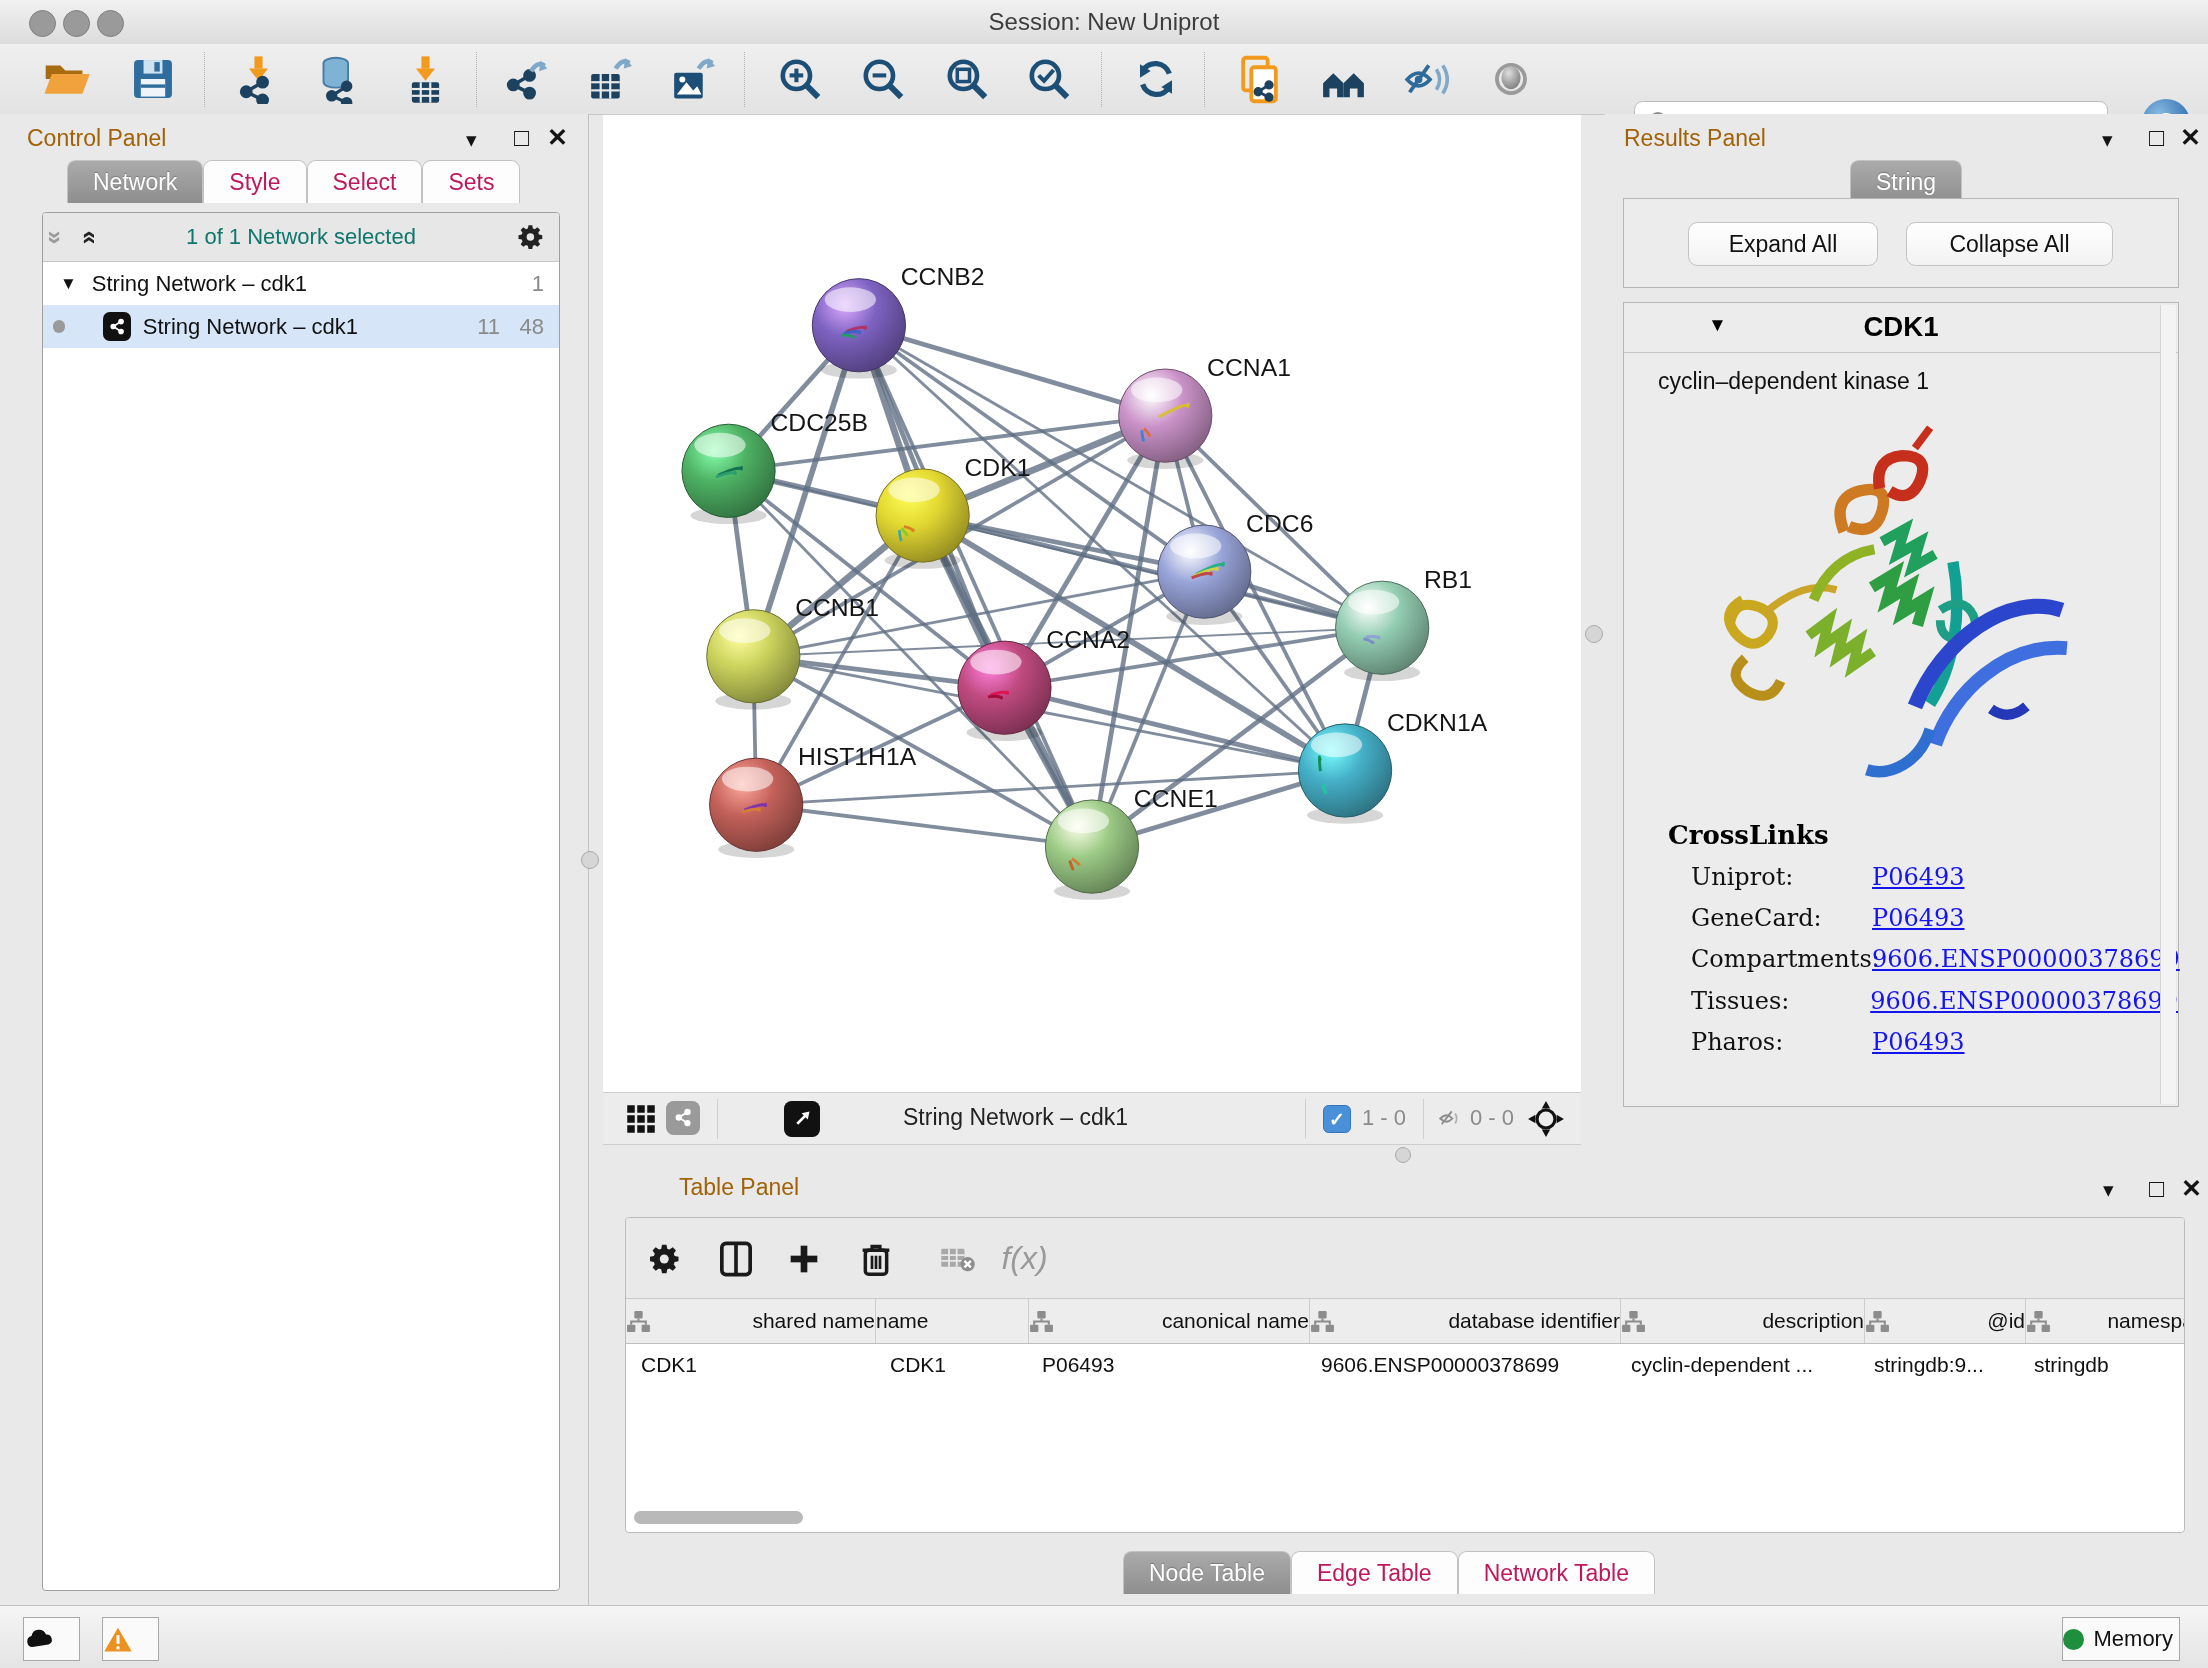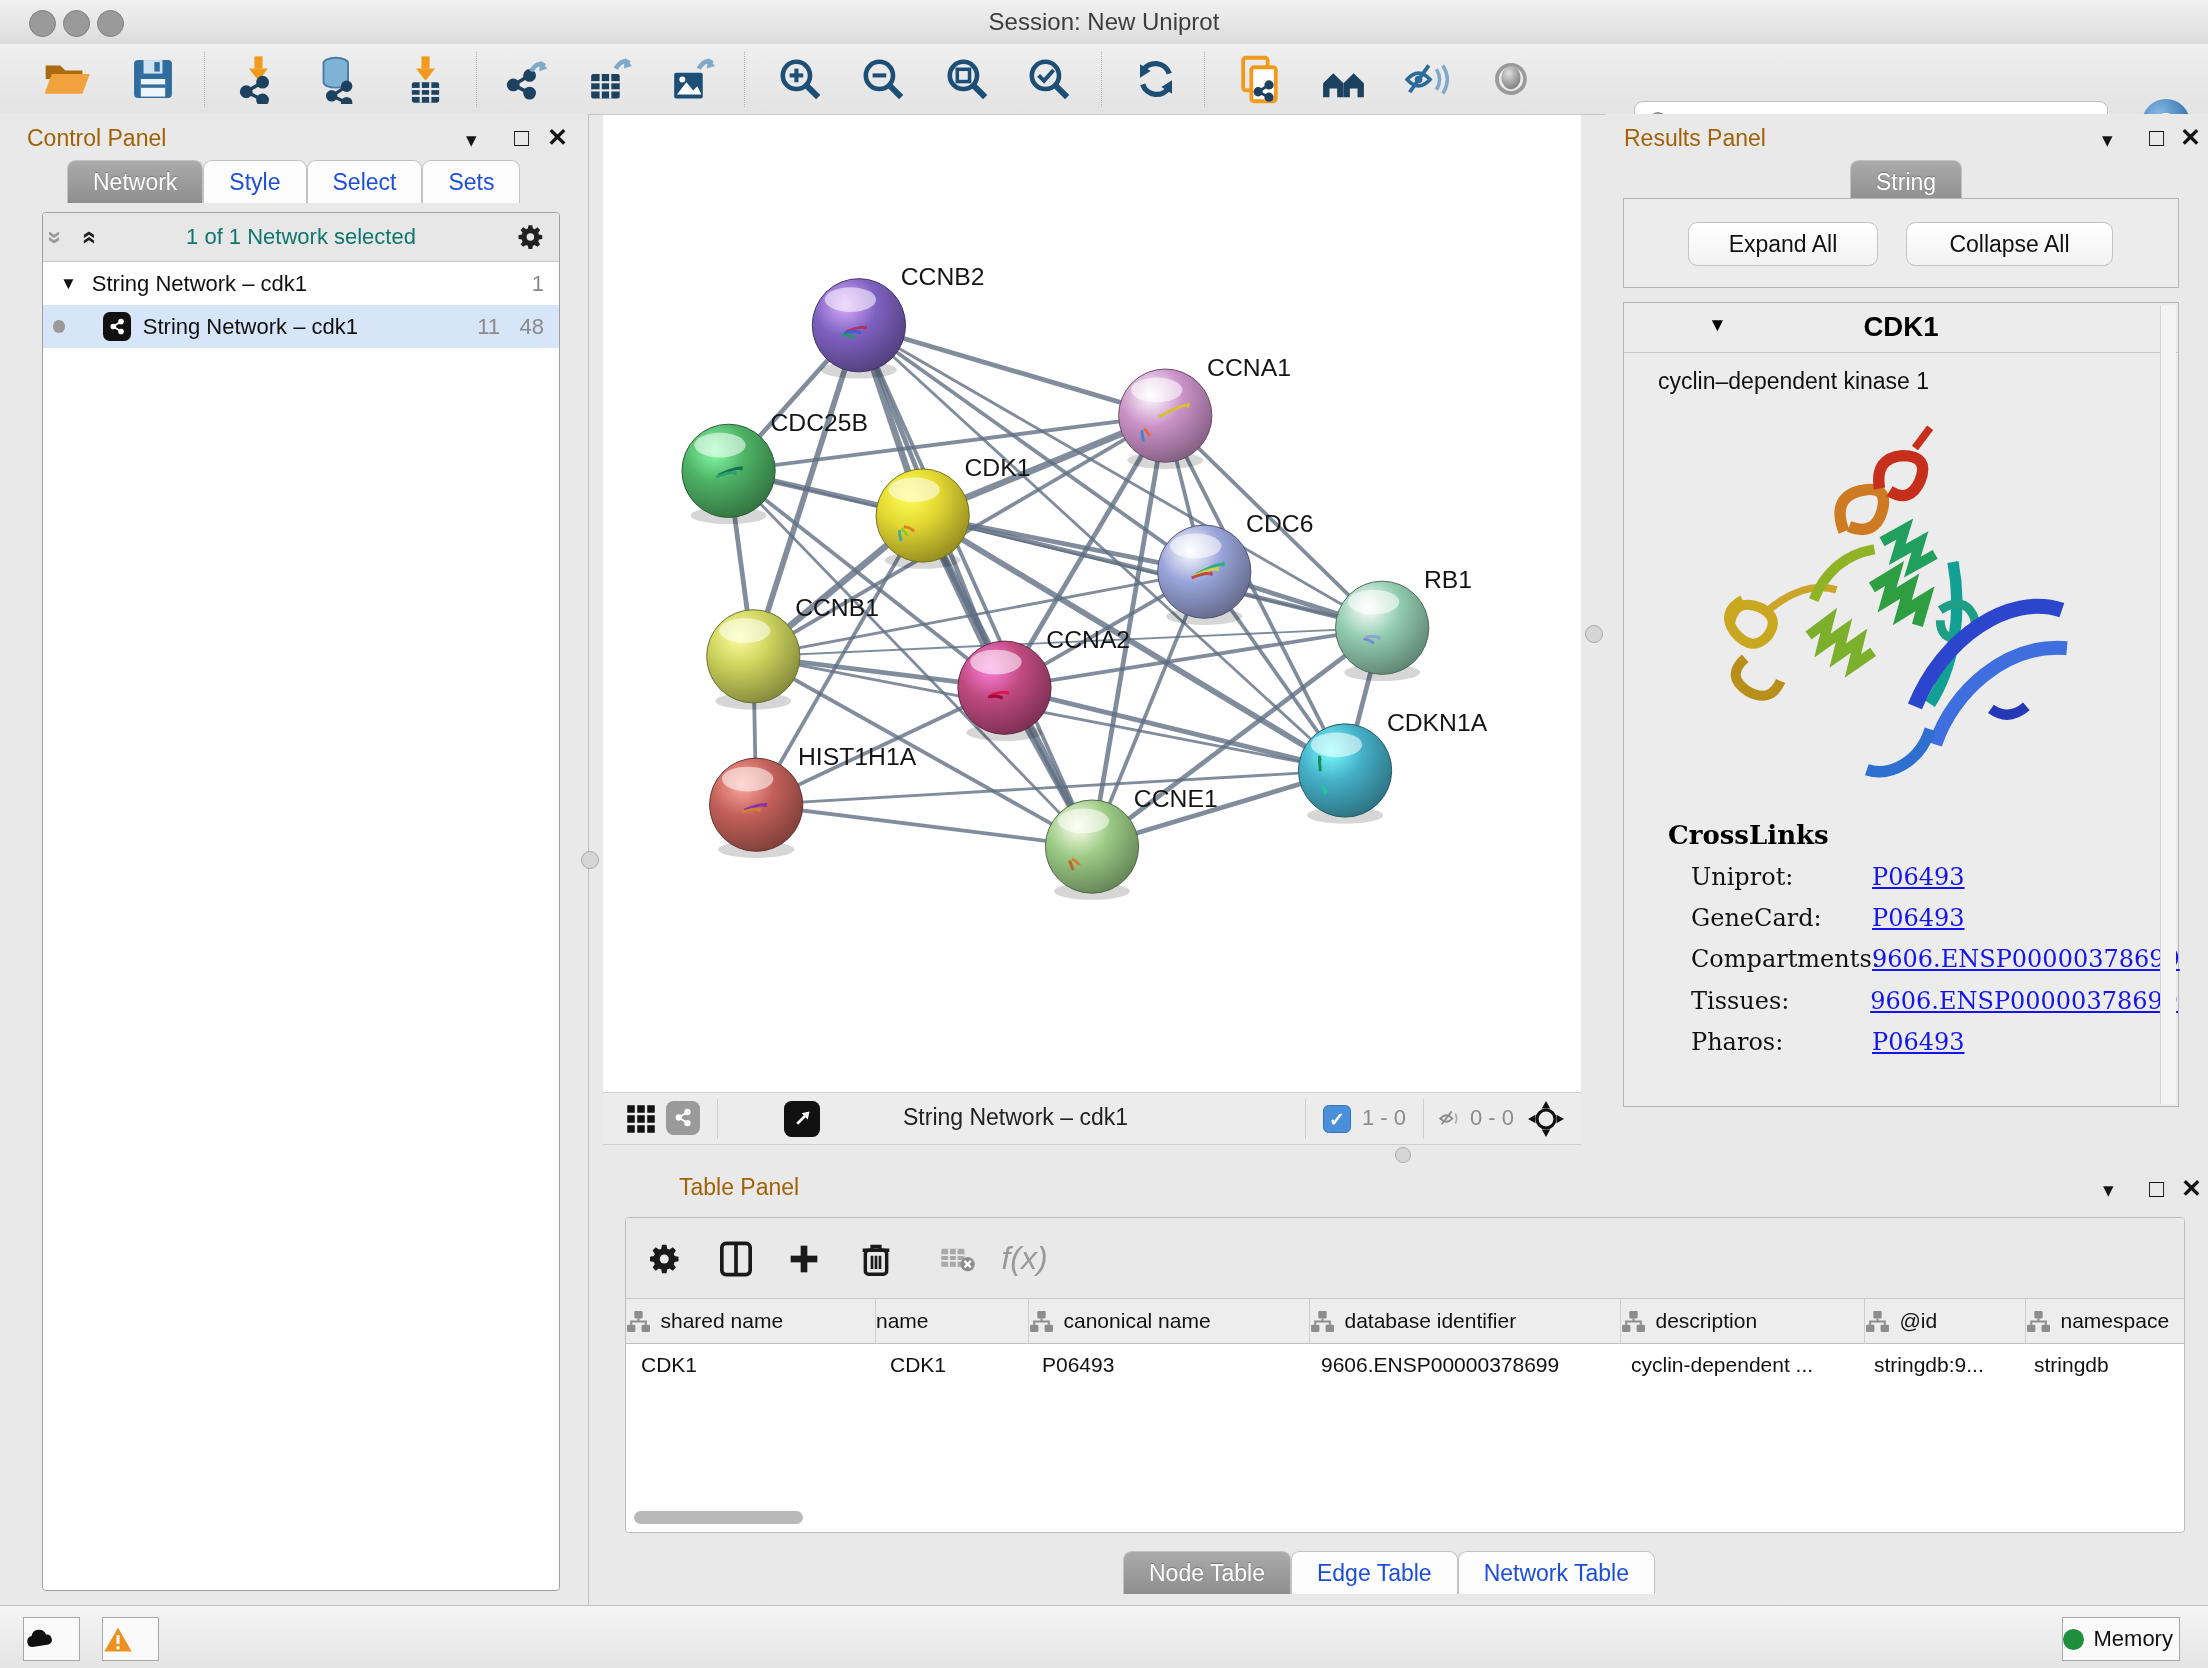--- a/index.html
+++ b/index.html
@@ -11,21 +11,21 @@
   
   .toolbar{position:absolute;left:0;top:44px;width:2208px;height:70px;background:linear-gradient(#efefef,#e3e3e3);border-bottom:1px solid #c6c6c6;}
   .tb-ico{position:absolute;top:8.6px;width:53px;height:53px;display:flex;align-items:center;justify-content:center;cursor:pointer;}
   .tb-sep{position:absolute;top:7.6px;height:55px;width:0;border-left:1.9px dotted #b0b0b0;}
   .searchbox{position:absolute;left:1634px;top:57px;width:472px;height:42px;background:#fff;border:1.9px solid #bdbdbd;border-radius:8.6px;display:flex;align-items:center;}
   .searchbox input{border:none;outline:none;flex:1;font-size:21px;font-family:"Liberation Sans",sans-serif;background:transparent;}
   .help-circle{position:absolute;left:2142px;top:55px;width:48px;height:48px;border-radius:50%;background:radial-gradient(circle at 35% 30%,#7fb3e0,#3a77b5 60%,#2d movedown);background:radial-gradient(circle at 35% 30%,#86b8e2,#3a77b5 65%,#2e639a);color:#fff;font-weight:bold;font-size:30px;display:flex;align-items:center;justify-content:center;}
   
   .panel-title{font-size:23px;color:#a16207;}
   .pn-ctl{position:absolute;font-size:25px;color:#141414;cursor:pointer;line-height:1;}
-  .tab{display:inline-block;border:1px solid #c2c2c2;border-bottom:none;border-radius:8.6px 8.6px 0 0;background:#fdfdfd;color:#1d4ed8;font-size:23px;padding:7.6px 25px;cursor:pointer;}
+  .tab{display:inline-block;border:1px solid #c2c2c2;border-bottom:none;border-radius:8.6px 8.6px 0 0;background:#fdfdfd;color:#be185d;font-size:23px;padding:7.6px 25px;cursor:pointer;}
   .tab.sel{background:linear-gradient(#ababab,#8e8e8e);color:#fff;text-shadow:0 -1px 1px #777;}
   
   .control-panel{position:absolute;left:0;top:114px;width:588px;height:1491px;background:#e9e9e9;border-right:1px solid #c0c0c0;}
   .cp-tabs{position:absolute;left:67px;top:46px;}
   .cp-box{position:absolute;left:42px;top:98px;width:516px;height:1472px;height:1377px;background:#fff;border:1px solid #9f9f9f;border-radius:3.8px;overflow:hidden;}
   .cp-status{height:48px;background:#e7e7e7;border-bottom:1px solid #c9c9c9;position:relative;}
   .chev{position:absolute;top:9.5px;font-size:25px;font-weight:bold;transform:rotate(90deg);cursor:pointer;}
   .cp-status-label{position:absolute;left:0;right:0;top:10.5px;text-align:center;font-size:22px;color:#0f766e;}
   .tree-row{position:relative;height:43px;font-size:22px;color:#111;display:flex;align-items:center;}
   .tree-row .count{position:absolute;color:#8a8a8a;}
@@ -51,21 +51,21 @@
   .cl-row .lbl{width:181px;color:#111;}
   .cl-row a{color:#1414ee;text-decoration:underline;cursor:pointer;}
   .rp-scroll{position:absolute;right:1.9px;top:1.9px;bottom:1.9px;width:15px;background:#f3f3f3;border-left:1px solid #d4d4d4;}
   
   .table-panel{position:absolute;left:589px;top:1166px;width:1620px;height:439px;background:#e9e9e9;}
   .tp-box{position:absolute;left:36px;top:51px;width:1558px;height:314px;background:#fff;border:1px solid #bcbcbc;border-radius:3.8px;overflow:hidden;}
   .tp-toolbar{height:80px;background:#e9e9e9;border-bottom:1px solid #c9c9c9;position:relative;}
   .tp-ico{position:absolute;top:15px;width:51px;height:51px;display:flex;align-items:center;justify-content:center;cursor:pointer;}
   .fx{font-family:Liberation Sans, sans-serif;font-style:italic;font-size:32px;color:#9a9a9a;}
   .tgrid{display:flex;height:44px;background:#ededed;border-bottom:1px solid #bdbdbd;}
-  .th{display:flex;align-items:center;justify-content:flex-start;gap:9.5px;font-size:21px;color:#111;border-right:1px solid #cdcdcd;overflow:hidden;white-space:nowrap;flex:none;}
+  .th{display:flex;align-items:center;justify-content:space-between;gap:9.5px;font-size:21px;color:#111;border-right:1px solid #cdcdcd;overflow:hidden;white-space:nowrap;flex:none;}
   .trow{display:flex;height:42px;background:#fff;}
   .td{font-size:21px;color:#111;padding-left:15px;display:flex;align-items:center;overflow:hidden;white-space:nowrap;flex:none;}
   .hthumb{position:absolute;left:7.6px;bottom:7.6px;width:169px;height:13.3px;border-radius:6.7px;background:#b9b9b9;}
   .tp-tabs{position:absolute;left:534px;top:385px;}
   
   .statusbar{position:absolute;left:0;top:1605px;width:2208px;height:63px;background:linear-gradient(#f5f5f5,#e4e4e4);border-top:1px solid #bfbfbf;}
   .sb-btn{position:absolute;top:11.4px;height:42px;background:#fafafa;border:1.9px solid #a8a8a8;display:flex;align-items:center;justify-content:flex-start;cursor:pointer;}
   .memdot{width:21px;height:21px;border-radius:50%;background:#1d8f3d;margin-right:9.5px;}
   .mem-label{font-size:22px;color:#111;}
   svg{display:block;}

